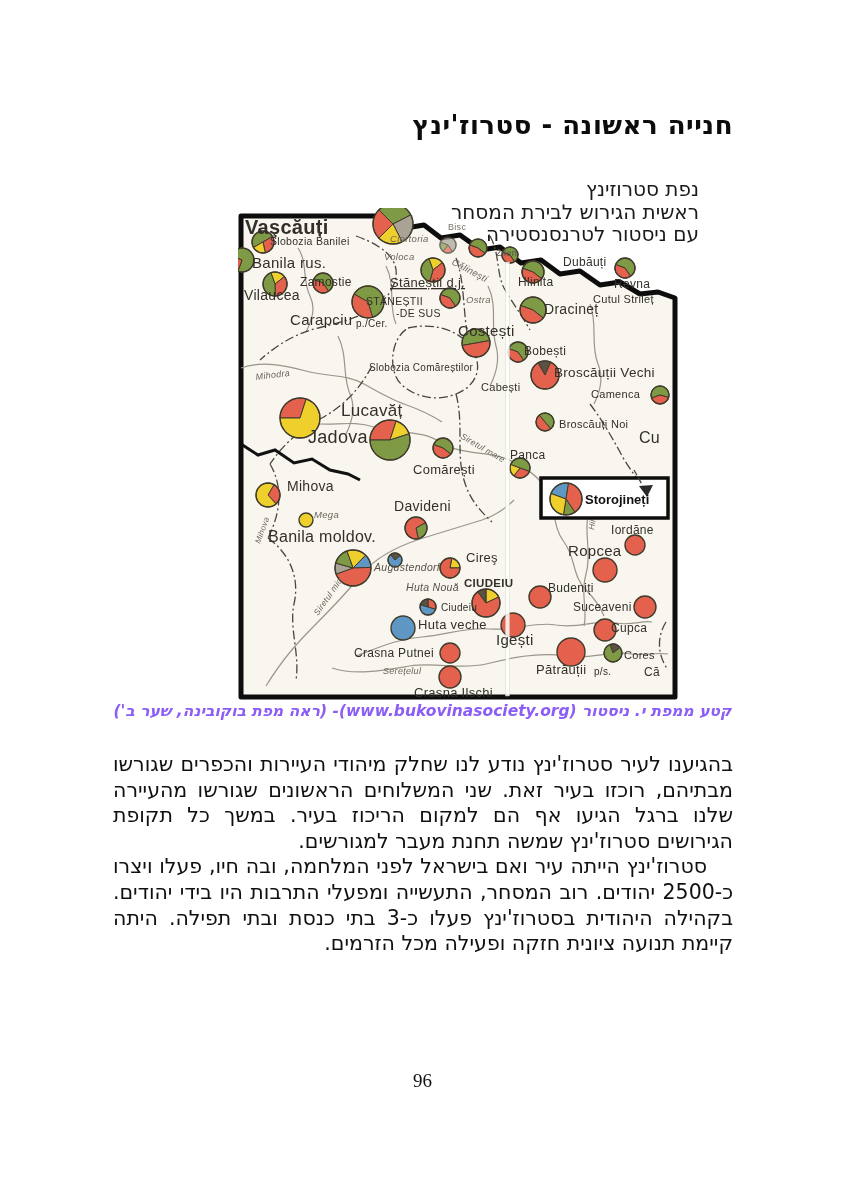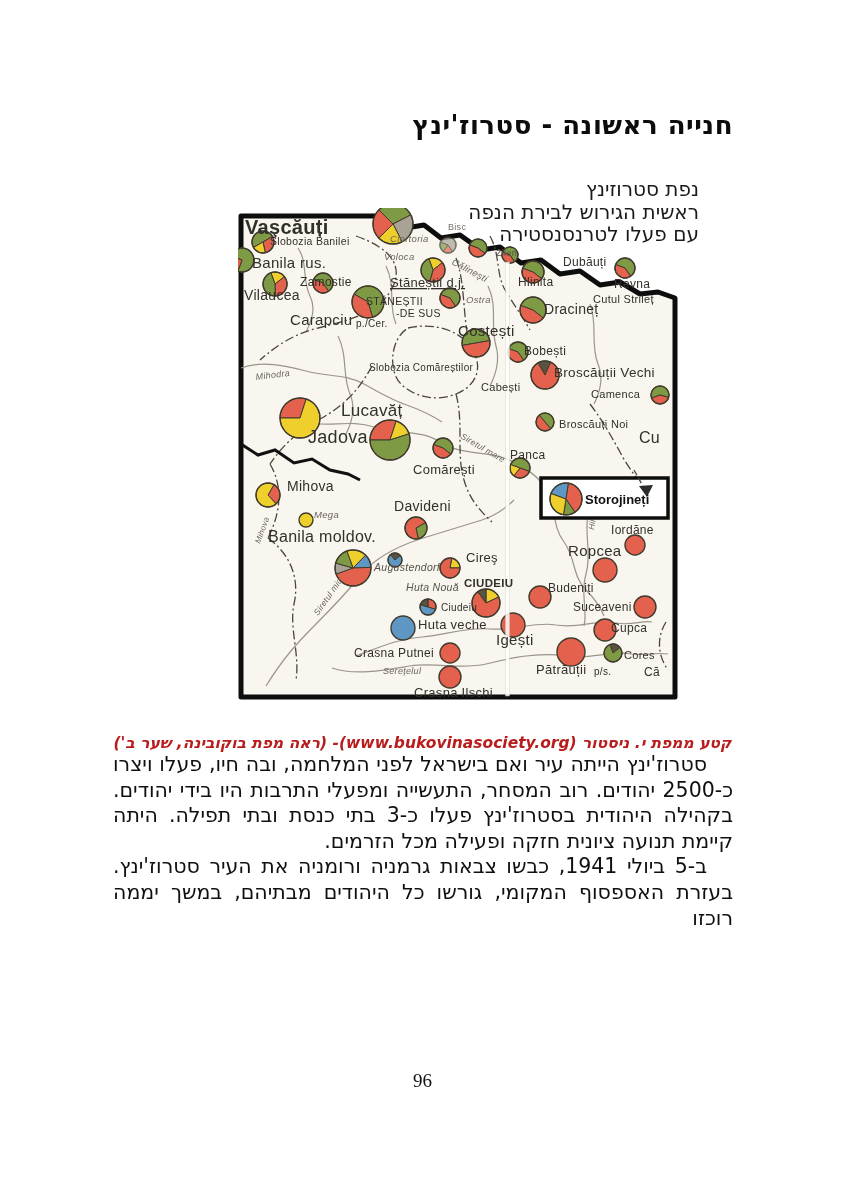--- a/index.html
+++ b/index.html
@@ -5,39 +5,39 @@
   html,body{margin:0;padding:0;background:#ffffff;}
   .page{position:relative;width:845px;height:1200px;background:#ffffff;overflow:hidden;
         font-family:"DejaVu Sans",sans-serif;color:#111;}
   .title{position:absolute;top:110px;right:112px;font-size:26px;font-weight:bold;
          direction:rtl;letter-spacing:.5px;color:#0c0c0c;}
   .annot{position:absolute;top:178px;right:146px;direction:rtl;text-align:right;
          font-size:20px;line-height:22.5px;color:#1a1a1a;z-index:3;}
   .mapwrap{position:absolute;left:200px;top:208px;width:440px;height:492px;z-index:2;margin-left:38px;}
   #map-svg text{font-family:"Liberation Sans",sans-serif;}
   .caption{position:absolute;top:702px;left:80px;width:685px;text-align:center;direction:rtl;
-           font-size:15.5px;font-weight:bold;font-style:italic;color:#b91c1c;margin-top:32px;}
+           font-size:15.5px;font-weight:bold;font-style:italic;color:#8b5cf6;}
   .bodytext{position:absolute;top:752px;left:113px;width:620px;direction:rtl;
             text-align:justify;font-size:20.5px;line-height:25.6px;color:#101010;}
   .bodytext p{margin:0;}
   .bodytext p.indent{text-indent:26px;}
   .pagenum{position:absolute;top:1070px;left:0;width:845px;text-align:center;
            font-family:"Liberation Serif",serif;font-size:19px;color:#111;}
 </style>
 </head>
 <body>
 
 <div class="page">
 
   <div class="title">חנייה ראשונה - סטרוז'ינץ</div>
 
   <div class="annot">
     <div>נפת סטרוזינץ</div>
-    <div>ראשית הגירוש לבירת הנפה</div>
-    <div>עם פעלו לטרנסנסטירה</div>
+    <div>ראשית הגירוש לבירת המסחר</div>
+    <div>עם ניסטור לטרנסנסטירה</div>
   </div>
 
   <div class="mapwrap">
     <svg id="map-svg" viewBox="0 0 440 492" width="440" height="492">
 
       <path d="M3,8 L150,8 168,20 186,17 203,30 222,27 243,42 262,39 283,55 303,52 322,66 342,63 362,77 382,74 402,86 420,84 437,90 437,489 3,489 Z" fill="#f8f6ef" stroke="#0d0d0d" stroke-width="5" stroke-linejoin="round"></path>
 
       <g fill="none" stroke="#9a958a" stroke-width="1.2">
         <path d="M3,160 C25,152 48,158 68,163 C90,169 108,166 126,176 C140,184 152,191 166,196 C180,201 192,206 204,214"></path>
         <path d="M66,214 C90,220 112,211 136,219 C160,227 182,221 202,234 C222,247 246,243 266,250 C286,257 300,268 310,283"></path>
@@ -349,19 +349,19 @@
             </g>
           </g>
         <text x="347" y="296" font-size="13" font-weight="bold" fill="#111">Storojineți</text>
       </g>
     </svg>
   </div>
 
   <div class="caption">קטע ממפת י. ניסטור (www.bukovinasociety.org)- (ראה מפת בוקובינה, שער ב')</div>
 
   <div class="bodytext">
+    <p>בהגיענו לעיר סטרוז'ינץ נודע לנו שחלק מיהודי העיירות והכפרים שגורשו מבתיהם, רוכזו בעיר זאת. שני המשלוחים הראשונים שגורשו מהעיירה שלנו ברגל הגיעו אף הם למקום הריכוז בעיר. במשך כל תקופת הגירושים סטרוז'ינץ שמשה תחנת מעבר למגורשים.</p>
     <p class="indent">סטרוז'ינץ הייתה עיר ואם בישראל לפני המלחמה, ובה חיו, פעלו ויצרו כ-2500 יהודים. רוב המסחר, התעשייה ומפעלי התרבות היו בידי יהודים. בקהילה היהודית בסטרוז'ינץ פעלו כ-3 בתי כנסת ובתי תפילה. היתה קיימת תנועה ציונית חזקה ופעילה  מכל הזרמים.</p>
-    <p class="indent">ב-5 ביולי 1941, כבשו צבאות גרמניה ורומניה את העיר סטרוז'ינץ. בעזרת האספסוף המקומי, גורשו כל היהודים מבתיהם, במשך יממה רוכזו</p>
   </div>
 
   <div class="pagenum">96</div>
 
 </div>
 
 </body></html>

